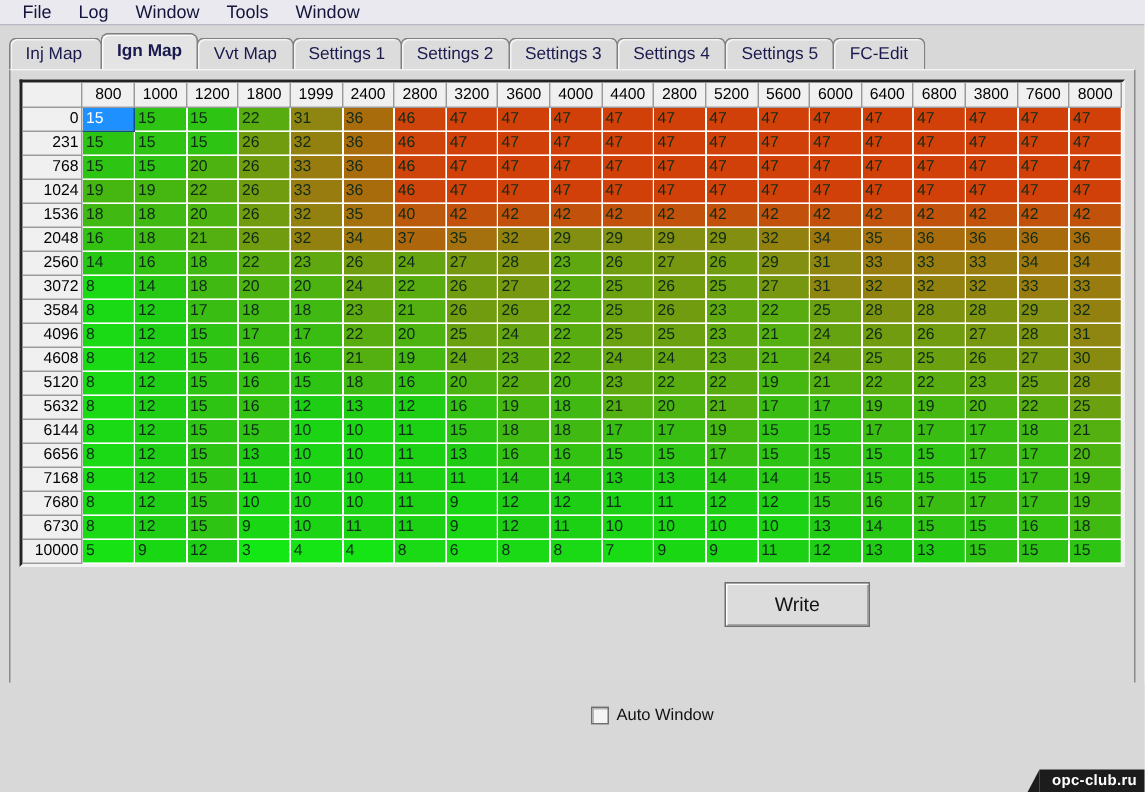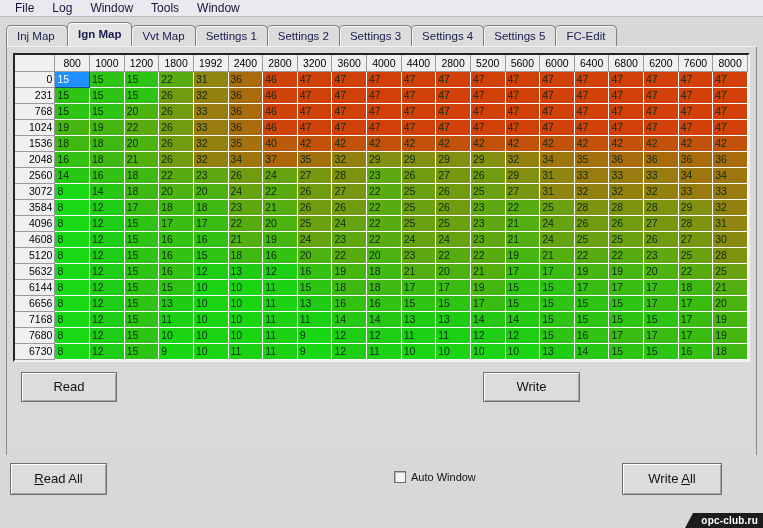--- a/index.html
+++ b/index.html
@@ -219,34 +219,34 @@
 
   <div id="gridwrap">
     <table class="maptable">
       <thead>
         <tr id="hdr-row">
           <th class="corner"></th>
         <th class="colhdr">800</th>
             <th class="colhdr">1000</th>
             <th class="colhdr">1200</th>
             <th class="colhdr">1800</th>
-            <th class="colhdr">1992</th>
+            <th class="colhdr">1999</th>
             <th class="colhdr">2400</th>
             <th class="colhdr">2800</th>
             <th class="colhdr">3200</th>
             <th class="colhdr">3600</th>
             <th class="colhdr">4000</th>
             <th class="colhdr">4400</th>
             <th class="colhdr">2800</th>
             <th class="colhdr">5200</th>
             <th class="colhdr">5600</th>
             <th class="colhdr">6000</th>
             <th class="colhdr">6400</th>
             <th class="colhdr">6800</th>
-            <th class="colhdr">6200</th>
+            <th class="colhdr">3800</th>
             <th class="colhdr">7600</th>
             <th class="colhdr">8000</th>
           </tr>
       </thead>
       <tbody id="grid-body">
           <tr>
             <td class="rowhdr">0</td>
             <td class="cell sel" style="background: rgb(30, 144, 255); color: rgb(255, 255, 255);">15</td>
             <td class="cell" style="background: rgb(45, 196, 19);">15</td>
             <td class="cell" style="background: rgb(45, 196, 19);">15</td>
@@ -652,41 +652,57 @@
             <td class="cell" style="background: rgb(27, 212, 20);">10</td>
             <td class="cell" style="background: rgb(27, 212, 20);">10</td>
             <td class="cell" style="background: rgb(27, 212, 20);">10</td>
             <td class="cell" style="background: rgb(32, 203, 20);">13</td>
             <td class="cell" style="background: rgb(38, 200, 19);">14</td>
             <td class="cell" style="background: rgb(45, 196, 19);">15</td>
             <td class="cell" style="background: rgb(45, 196, 19);">15</td>
             <td class="cell" style="background: rgb(51, 193, 18);">16</td>
             <td class="cell" style="background: rgb(64, 186, 18);">18</td>
           </tr>
+          <tr>
+            <td class="rowhdr">10000</td>
+            <td class="cell" style="background: rgb(22, 226, 20);">5</td>
+            <td class="cell" style="background: rgb(26, 215, 20);">9</td>
+            <td class="cell" style="background: rgb(29, 206, 20);">12</td>
+            <td class="cell" style="background: rgb(20, 232, 20);">3</td>
+            <td class="cell" style="background: rgb(21, 229, 20);">4</td>
+            <td class="cell" style="background: rgb(21, 229, 20);">4</td>
+            <td class="cell" style="background: rgb(25, 218, 20);">8</td>
+            <td class="cell" style="background: rgb(23, 223, 20);">6</td>
+            <td class="cell" style="background: rgb(25, 218, 20);">8</td>
+            <td class="cell" style="background: rgb(25, 218, 20);">8</td>
+            <td class="cell" style="background: rgb(24, 220, 20);">7</td>
+            <td class="cell" style="background: rgb(26, 215, 20);">9</td>
+            <td class="cell" style="background: rgb(26, 215, 20);">9</td>
+            <td class="cell" style="background: rgb(28, 209, 20);">11</td>
+            <td class="cell" style="background: rgb(29, 206, 20);">12</td>
+            <td class="cell" style="background: rgb(32, 203, 20);">13</td>
+            <td class="cell" style="background: rgb(32, 203, 20);">13</td>
+            <td class="cell" style="background: rgb(45, 196, 19);">15</td>
+            <td class="cell" style="background: rgb(45, 196, 19);">15</td>
+            <td class="cell" style="background: rgb(45, 196, 19);">15</td>
+          </tr>
         </tbody>
     </table>
   </div>
 
   <div id="innerbtns">
-    <div class="btn" id="read-btn">Read</div>
     <div class="btn" id="write-btn">Write</div>
   </div>
 
 </div>
 
 <div id="bottombar">
 
-  <div class="btn" id="readall-btn">
-    <u>R</u><span id="readall-rest">ead All</span>
-  </div>
 
 
   <div id="autoupdate">
     <span class="checkbox"></span>
     <span class="lbl">Auto Window</span>
   </div>
 
-  <div class="btn" id="writeall-btn">
-    <span id="writeall-pre">Write </span><u>A</u><span id="writeall-suf">ll</span>
-  </div>
 
   <div id="watermark">opc-club.ru</div>
 </div>
 
 </body></html>

